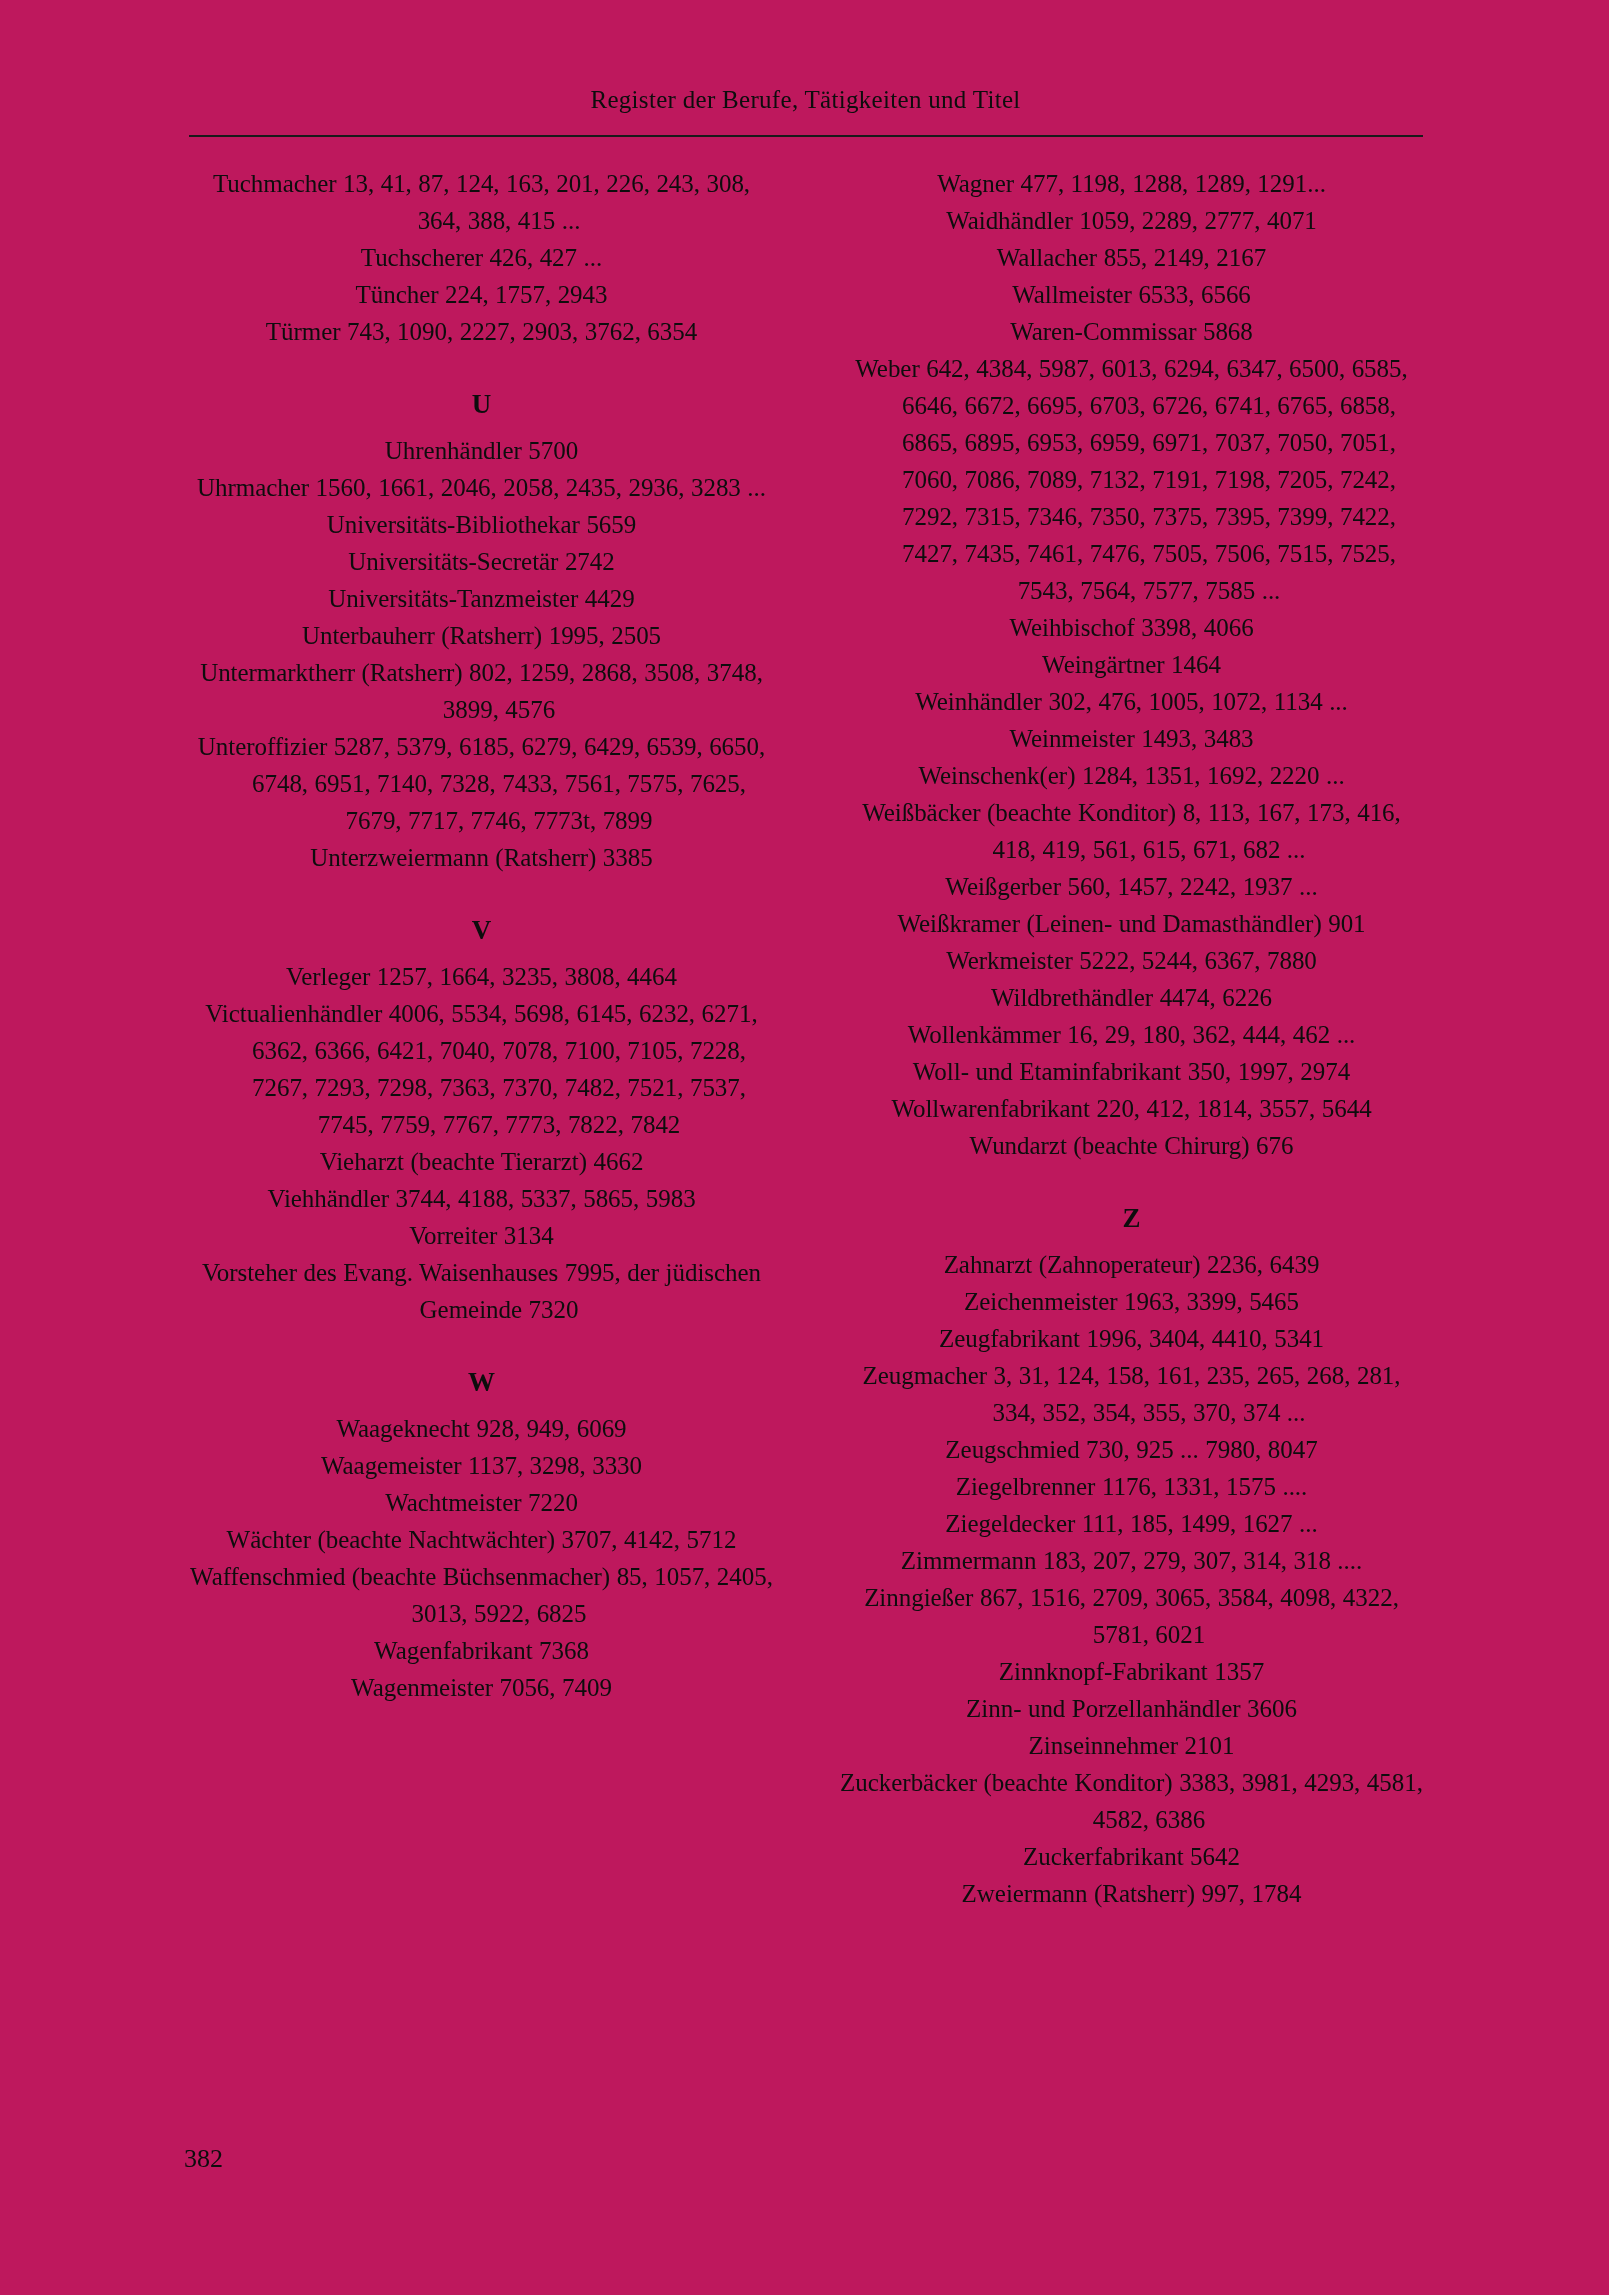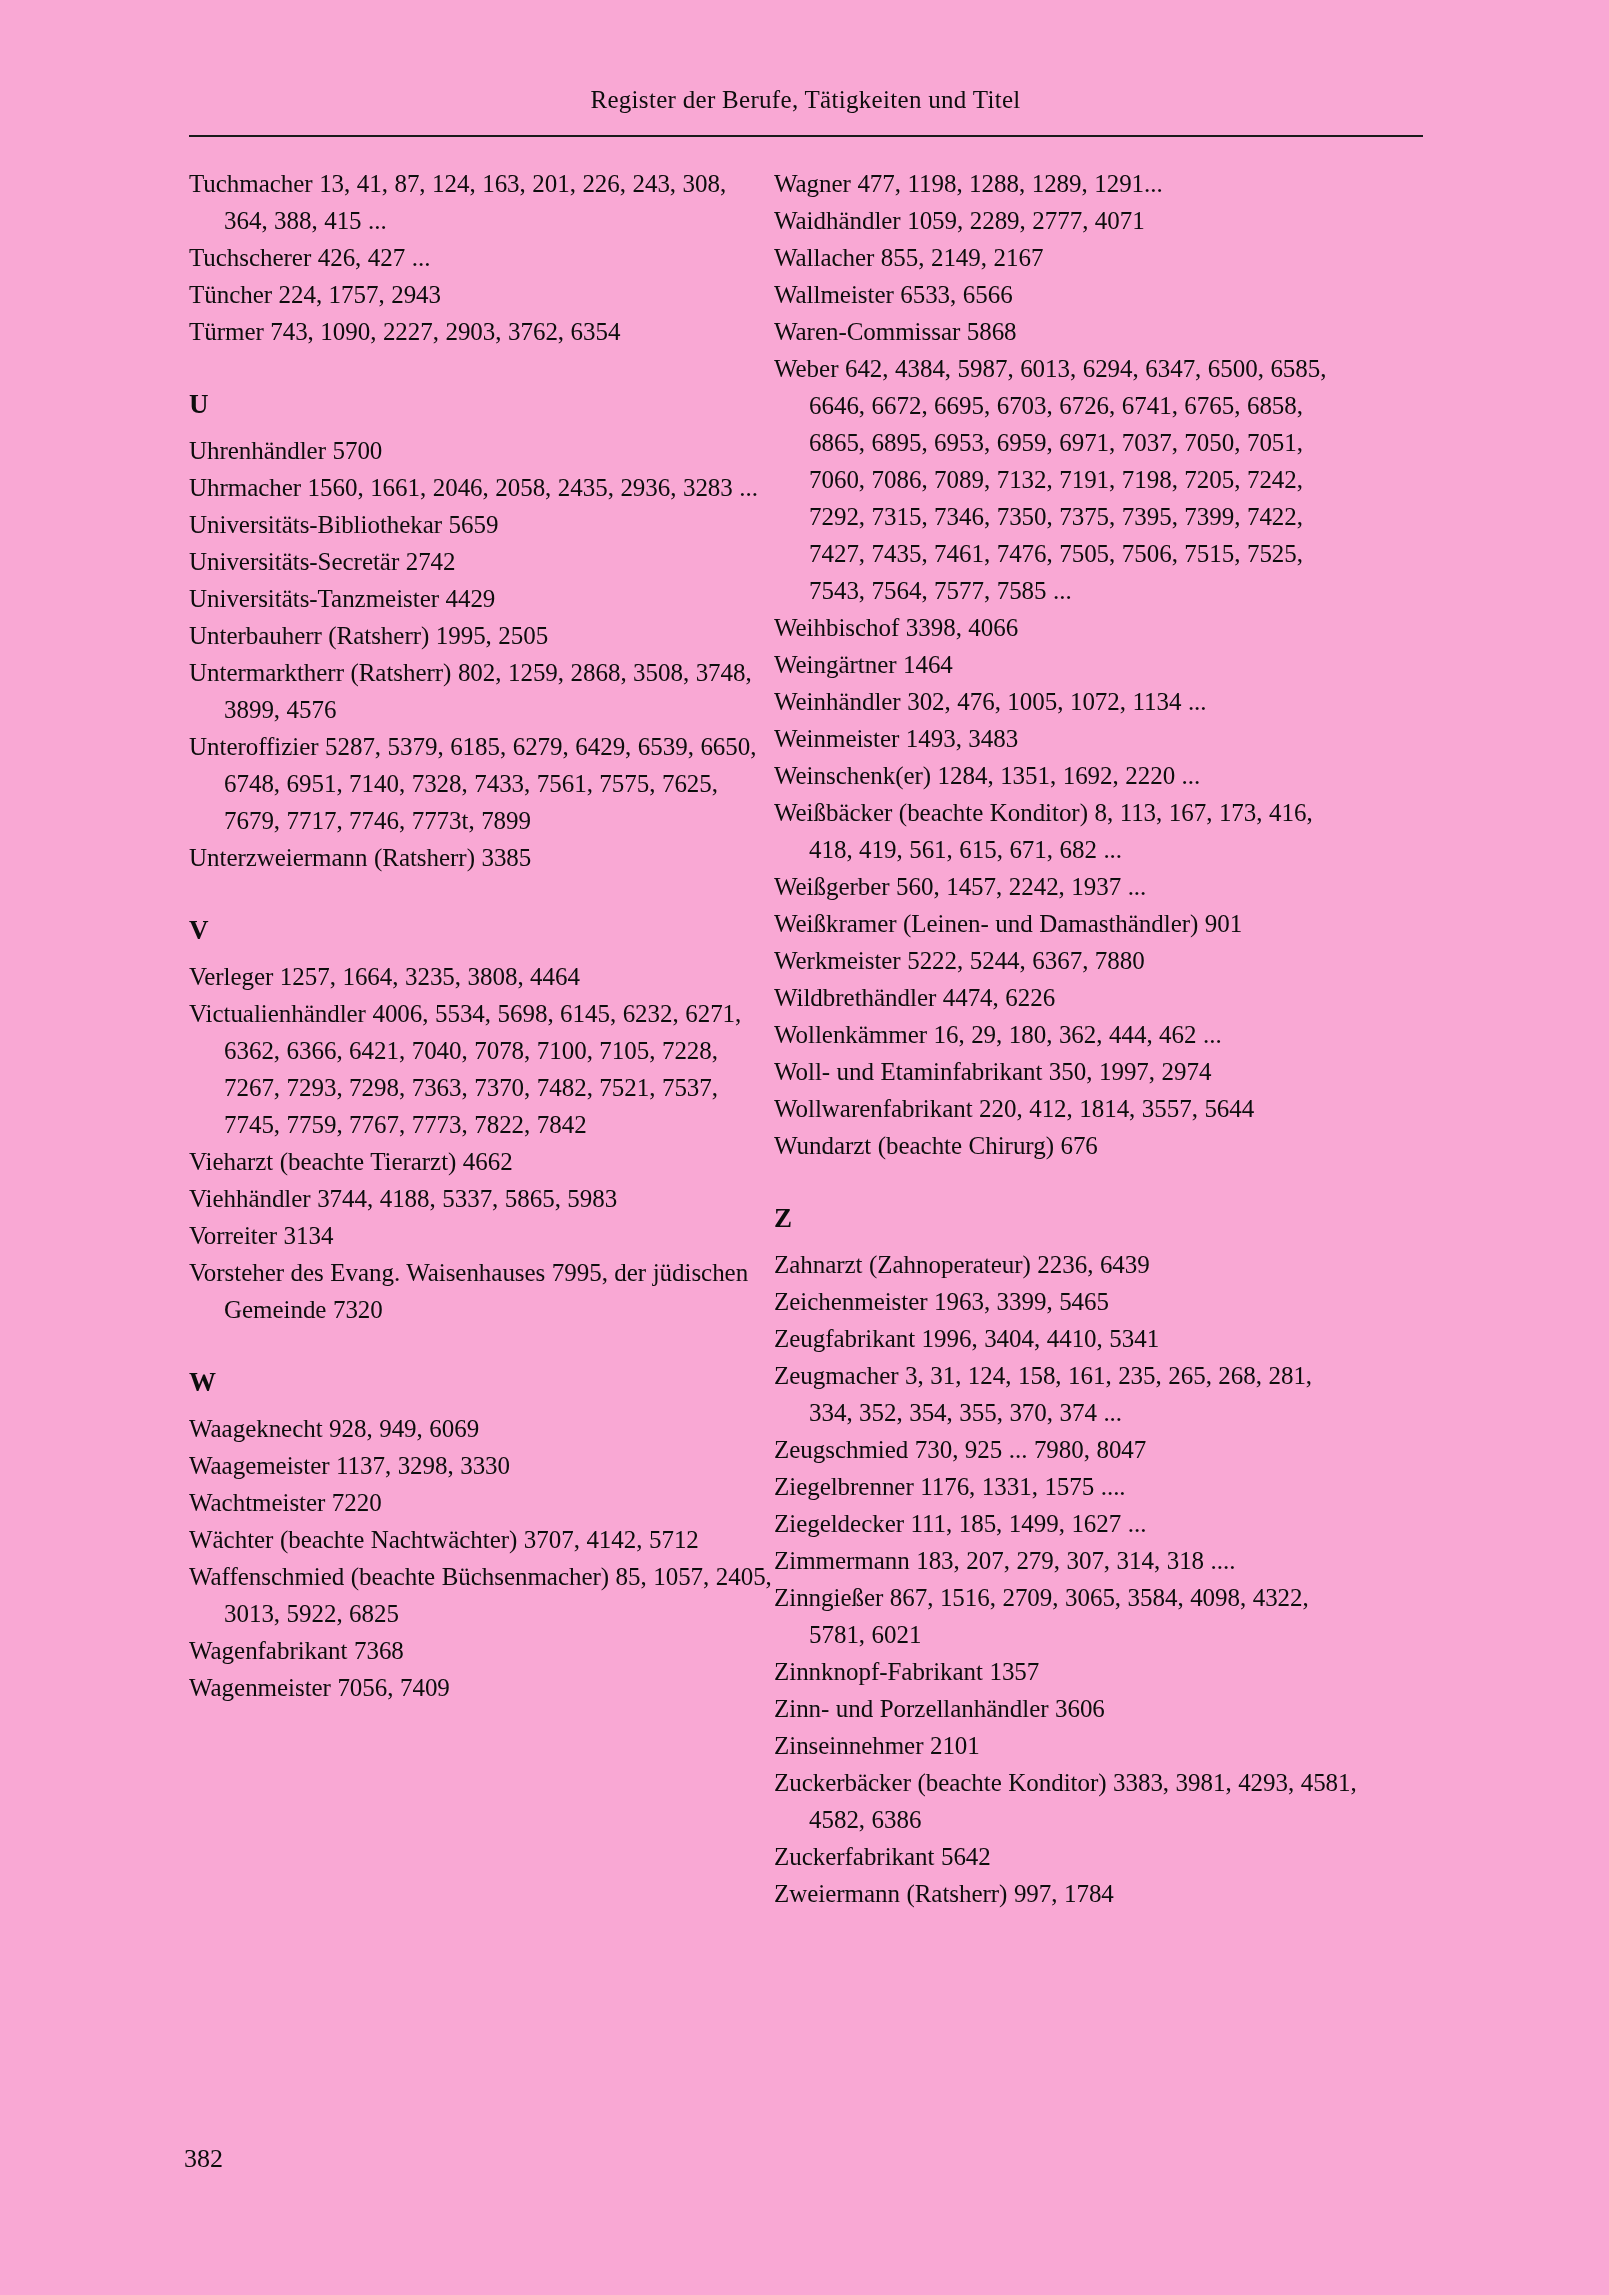--- a/index.html
+++ b/index.html
@@ -10,21 +10,21 @@
   }
   body {
     font-family: "Liberation Serif", "DejaVu Serif", serif;
     color: #0d0d0d;
   }
 
   .page {
     position: relative;
     width: 1610px;
     height: 2295px;
-    background: #f9a8d4;
+    background: #be185d;
     box-sizing: border-box;
     overflow: hidden;
   }
 
   
   .running-head {
     position: absolute;
     left: 189px;
     top: 86px;
     width: 1233px;
@@ -42,20 +42,22 @@
     background: #1a1a1a;
   }
 
   
   .columns {
     position: absolute;
     left: 189px;
     top: 165px;
     width: 1234px;
     display: flex;
+    gap: 65px;
+    text-align: center;
   }
   .col {
     width: 585px;
     flex: 0 0 585px;
   }
 
   
   .entry {
     font-size: 25px;
     line-height: 37px;

